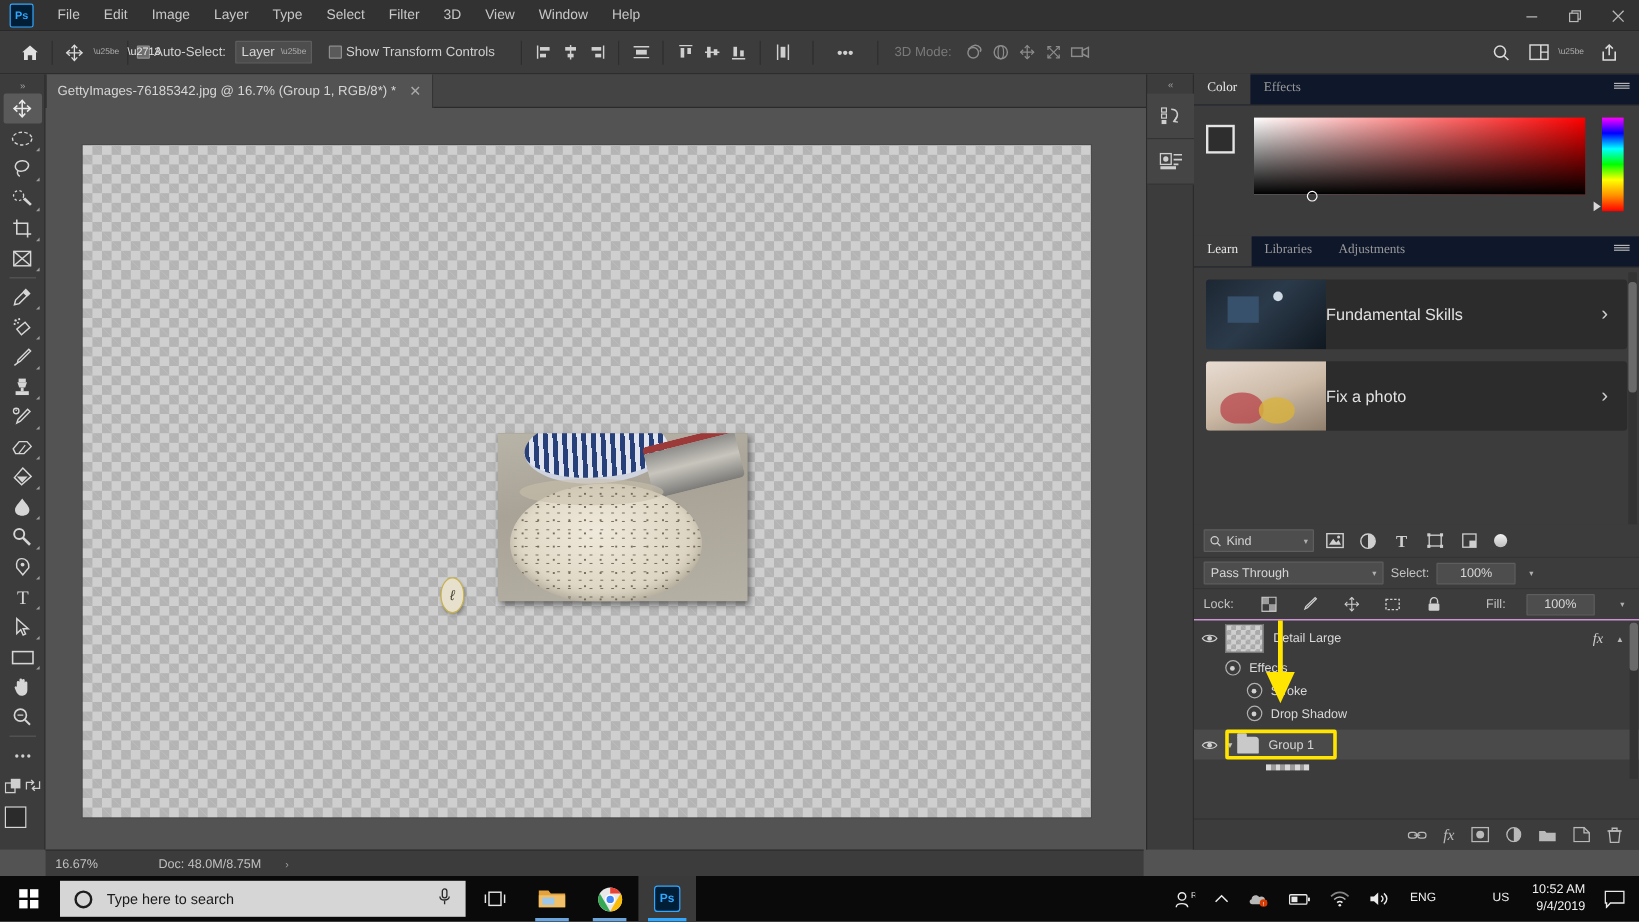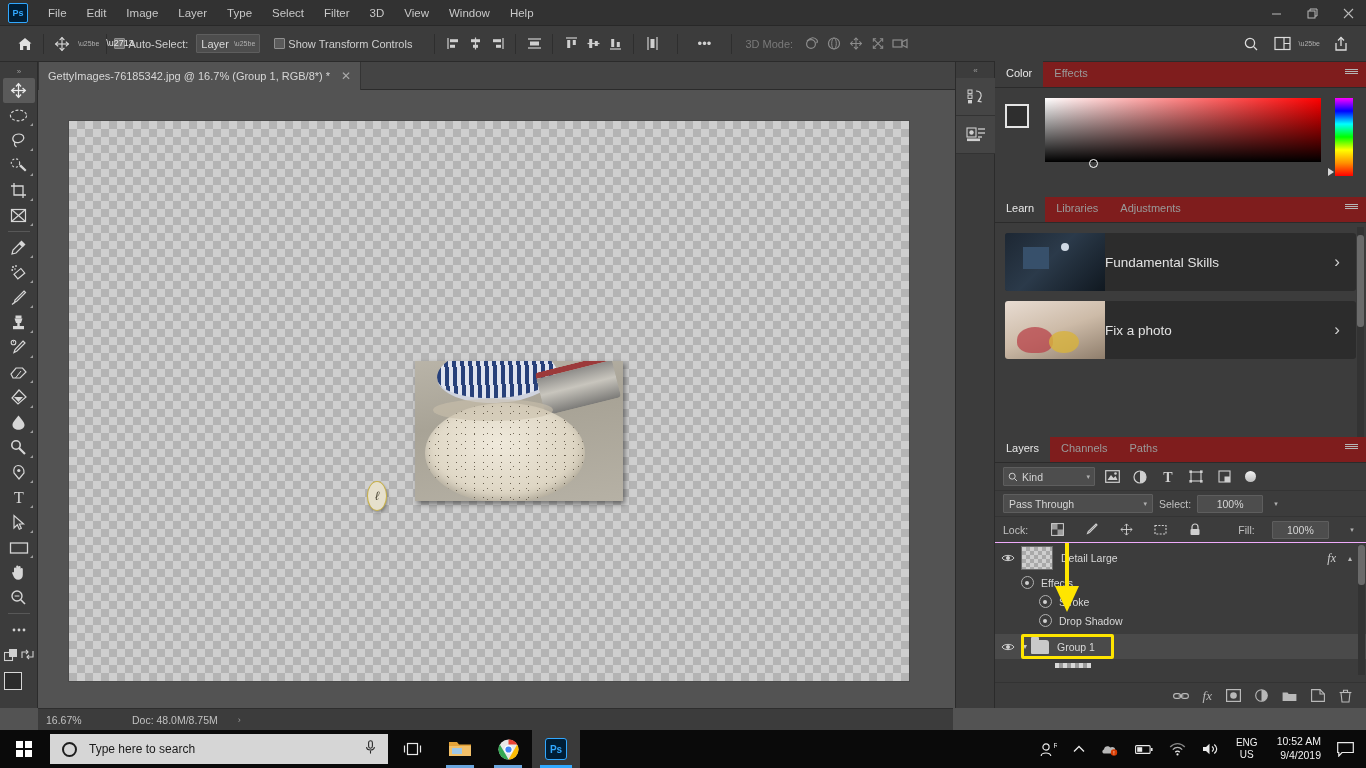--- a/index.html
+++ b/index.html
@@ -182,22 +182,22 @@
     width: 40px; height: 38px; display: flex; align-items: center; justify-content: center;
     color: #cfcfcf; border-bottom: 1px solid #333; background: #454545;
   }
 
   
   .rightdock {
     position: absolute; top: 62px; left: 995px; width: 371px; height: 646px;
     background: #3c3c3c;
   }
   .panel-tabs {
-    display: flex; align-items: flex-end; height: 26px; background: #7f1d1d;
-    border-bottom: 1px solid #2b2b2b; position: relative;
+    display: flex; align-items: flex-end; height: 26px; background: #0f172a;
+    border-bottom: 1px solid #2b2b2b; position: relative; font-family: Liberation Serif, serif;
   }
   .ptab {
     font-size: 11px; color: #9a9a9a; padding: 6px 11px 5px 11px; height: 26px;
     white-space: nowrap;
   }
   .ptab.active { color: #e8e8e8; background: #3c3c3c; }
   .pmenu {
     position: absolute; right: 8px; top: 7px; color: #b6b6b6; font-size: 11px;
     line-height: 4px; letter-spacing: 0; 
   }
@@ -357,22 +357,22 @@
   .searchbox .mic { margin-left: auto; margin-right: 12px; font-size: 13px; color: #2a2a2a; }
   .tbicon { width: 48px; height: 38px; display: flex; align-items: center; justify-content: center;
     position: relative; color: #e8e8e8; }
   .tbicon.open::after { content: ''; position: absolute; bottom: 0; left: 10px; width: 28px;
     height: 3px; background: #6aa5dd; }
   .tbicon.active { background: #3a3a3a; }
   .tbicon.active::after { content: ''; position: absolute; bottom: 0; left: 8px; width: 32px;
     height: 3px; background: #31a8ff; }
   .tray { margin-left: auto; display: flex; align-items: center; height: 38px; color: #eaeaea; }
   .trayic { padding: 0 8px; font-size: 12px; display: flex; align-items: center; }
-  .tray-lang { display: flex; flex-direction: column; align-items: center; font-size: 10px;
-    line-height: 1.25; padding: 0 9px; color: #f0f0f0; }
+  .tray-lang { display: flex; flex-direction: row; align-items: flex-start; font-size: 10px;
+    line-height: 1.25; padding: 0 9px; color: #f0f0f0; gap: 47px; }
   .tray-clock { display: flex; flex-direction: column; align-items: flex-end; font-size: 10.5px;
     line-height: 1.3; padding: 0 10px; color: #f0f0f0; }
   .tray-notif { padding: 0 12px 0 6px; }
 </style>
 </head>
 <body>
 
 <div class="app">
 
   <div class="menubar">
@@ -822,30 +822,20 @@
         <div class="learn-thumb thumb-b"></div>
         <div class="learn-label">Fix a photo</div>
         <div class="learn-chev">›</div>
       </div>
       <div class="vscroll">
         <div class="thumbbar"></div>
       </div>
     </div>
 
     <div class="layerspanel">
-      <div class="panel-tabs">
-        <div class="ptab active">Layers</div>
-        <div class="ptab">Channels</div>
-        <div class="ptab">Paths</div>
-        <div class="pmenu">
-            <div></div>
-            <div></div>
-            <div></div>
-          </div>
-      </div>
 
       <div class="filterrow">
         <div class="kindsel">
           <span style="display:flex;align-items:center;gap:4px;">
             <svg width="10" height="10" viewBox="0 0 10 10">
                 <circle cx="4.2" cy="4.2" r="3" fill="none" stroke="#cfcfcf" stroke-width="1"></circle>
                 <line x1="6.4" y1="6.4" x2="9" y2="9" stroke="#cfcfcf" stroke-width="1"></line>
               </svg>
             <span>Kind</span>
           </span>

